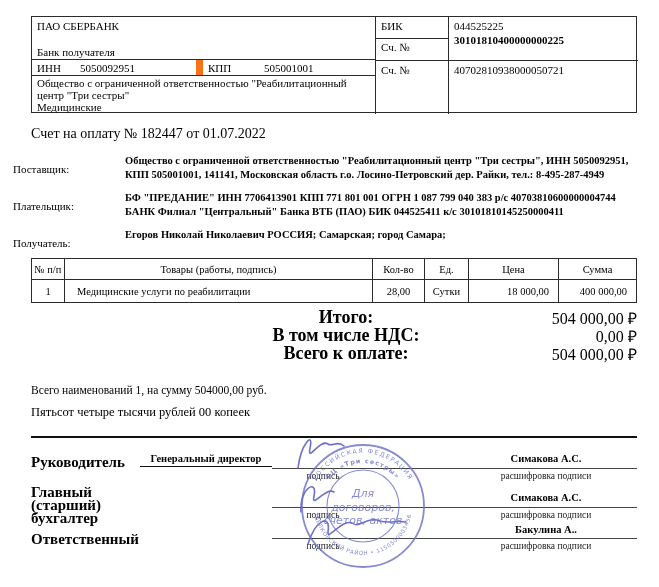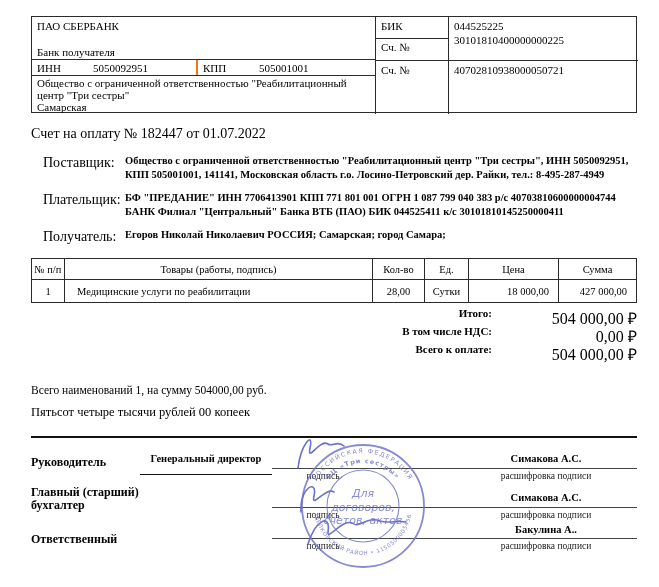--- a/index.html
+++ b/index.html
@@ -12,63 +12,63 @@
   .abs { position:absolute; }
 
   
   #bank-table { left:31px; top:16px; width:606px; height:97px; border:1px solid #2b2b2b; font-size:11px; }
   .bt-cell { position:absolute; line-height:12.5px; }
   #bt-left-block1 { left:0; top:0; width:344px; height:43px; border-right:1px solid #2b2b2b; border-bottom:1px solid #2b2b2b; }
   #bt-bank-name { position:absolute; left:5px; top:3px; }
   #bt-bank-label { position:absolute; left:5px; bottom:1px; }
   #bt-innkpp { left:0; top:43px; width:344px; height:16px; border-right:1px solid #2b2b2b; border-bottom:1px solid #2b2b2b; }
   #bt-inn-cell { position:absolute; left:0; top:0; width:164px; height:100%; }
-  #bt-kpp-cell { position:absolute; left:164px; top:0; width:196px; height:100%; border-left:2px solid #f97316;padding-left:16px; }
+  #bt-kpp-cell { position:absolute; left:164px; top:0; width:196px; height:100%; border-left:7px solid #f97316;padding-left:16px; }
   .bt-pairlabel { position:absolute; left:5px; top:2px; }
-  .bt-pairvalue { position:absolute; left:61px; top:2px; }
+  .bt-pairvalue { position:absolute; left:48px; top:2px; }
   #bt-org { left:0; top:59px; width:344px; height:38px; border-right:1px solid #2b2b2b; padding:1px 5px; line-height:12.2px; }
   #bt-label-col { left:344px; top:0; width:73px; height:97px; border-right:1px solid #2b2b2b; }
   #bt-bik-label { position:absolute; left:349px; top:3px; }
   #bt-bik-underline { left:344px; top:21px; width:73px; border-bottom:1px solid #2b2b2b; height:0; }
   #bt-corr-label { position:absolute; left:349px; top:24px; }
   #bt-midline { left:344px; top:43px; width:262px; border-bottom:1px solid #2b2b2b; height:0; }
   #bt-acc-label { position:absolute; left:349px; top:47px; }
   #bt-bik-value { position:absolute; left:422px; top:3px; }
-  #bt-corr-value { position:absolute; left:422px; top:17px; }
+  #bt-corr-value { position:absolute; left:422px; top:17px;font-weight:bold; }
   #bt-acc-value { position:absolute; left:422px; top:47px; }
 
   
   #doc-title { left:31px; top:126px; font-size:14px; font-weight:normal; }
 
   
-  .party-label { position:absolute; left:43px; font-size:14px; }
+  .party-label { position:absolute; left:13px; font-size:11px;margin-top:8px; }
   .party-value { position:absolute; left:125px; width:512px; font-size:10.5px; font-weight:bold; line-height:14px; }
 
   
   #items-table { left:31px; top:258px; width:606px; border:1px solid #2b2b2b; display:grid;
     grid-template-columns:33px 308px 52px 44px 90px 77px; font-size:10.5px; }
   .it-cell { border-right:1px solid #2b2b2b; display:flex; align-items:center; justify-content:center; height:21px; text-align:center; }
   .it-cell:nth-child(6n) { border-right:none;text-align:center; }
   .it-head { border-bottom:1px solid #2b2b2b; }
   .it-body { height:22px; }
   .it-left { justify-content:flex-start; padding-left:12px; text-align:left; }
   .it-right { justify-content:flex-end; padding-right:9px; }
 
   
-  .tot-label { position:absolute; left:200px; width:292px; text-align:right; font-size:11px; font-weight:bold; }
+  .tot-label { position:absolute; left:200px; width:292px; text-align:center; font-size:18px; font-weight:bold; }
   .tot-value { position:absolute; left:492px; width:145px; text-align:right; font-size:16px; }
 
   
   #summary-count { left:31px; top:384px; font-size:11.5px; }
   #summary-words { left:31px; top:405px; font-size:12.5px; font-weight:normal; }
 
   
   #sig-rule { left:31px; top:436px; width:606px; border-top:2px solid #111; height:0; }
-  .sig-role { position:absolute; left:31px; width:125px; font-size:12px; font-weight:bold; line-height:13px; }
-  .sig-position { position:absolute; left:140px; width:132px; text-align:center; font-size:10.5px; font-weight:bold; border-bottom:1.5px solid #111; padding-bottom:10px; }
+  .sig-role { position:absolute; left:31px; width:125px; font-size:15px; font-weight:bold; line-height:13px; }
+  .sig-position { position:absolute; left:140px; width:132px; text-align:center; font-size:10.5px; font-weight:bold; border-bottom:1.5px solid #111; padding-bottom:2px; }
   .sig-line { position:absolute; left:272px; width:365px; border-bottom:1px solid #444; height:0; }
   .sig-name { position:absolute; left:455px; width:182px; text-align:center; font-size:10.5px; font-weight:bold; }
   .sig-sub-sign { position:absolute; left:263px; width:120px; text-align:center; font-size:9.5px; color:#1a1a1a; }
   .sig-sub-name { position:absolute; left:455px; width:182px; text-align:center; font-size:9.5px; color:#1a1a1a; }
 
   
   #stamp-svg { left:298px; top:441px; opacity:0.82; }
   #scribbles-svg { left:268px; top:424px; opacity:0.9; }
 </style>
 </head>
@@ -86,21 +86,21 @@
         <span class="bt-pairlabel">ИНН</span>
         <span class="bt-pairvalue">5050092951</span>
       </div>
       <div id="bt-kpp-cell">
         <span class="bt-pairlabel">КПП</span>
         <span class="bt-pairvalue" style="left:61px">505001001</span>
       </div>
     </div>
     <div id="bt-org" class="bt-cell">
       <div>Общество с ограниченной ответственностью "Реабилитационный центр "Три сестры"</div>
-      <div>Самарская</div>
+      <div>Медицинские</div>
     </div>
     <div id="bt-label-col" class="bt-cell"></div>
     <div id="bt-bik-underline" class="bt-cell"></div>
     <div id="bt-midline" class="bt-cell"></div>
     <span id="bt-bik-label">БИК</span>
     <span id="bt-bik-value">044525225</span>
     <span id="bt-corr-label">Сч. №</span>
     <span id="bt-corr-value">30101810400000000225</span>
     <span id="bt-acc-label">Сч. №</span>
     <span id="bt-acc-value">40702810938000050721</span>
@@ -123,21 +123,21 @@
     <div class="it-cell it-head">Кол-во</div>
     <div class="it-cell it-head">Ед.</div>
     <div class="it-cell it-head">Цена</div>
     <div class="it-cell it-head">Сумма</div>
 
     <div class="it-cell it-body">1</div>
     <div class="it-cell it-body it-left">Медицинские услуги по реабилитации</div>
     <div class="it-cell it-body">28,00</div>
     <div class="it-cell it-body">Сутки</div>
     <div class="it-cell it-body it-right">18 000,00</div>
-    <div class="it-cell it-body it-right">427 000,00</div>
+    <div class="it-cell it-body it-right">400 000,00</div>
   </div>
 
   <div class="tot-label" style="top:307px">Итого:</div>
   <div class="tot-value" style="top:307px">504 000,00 ₽</div>
   <div class="tot-label" style="top:325px">В том числе НДС:</div>
   <div class="tot-value" style="top:325px">0,00 ₽</div>
   <div class="tot-label" style="top:343px">Всего к оплате:</div>
   <div class="tot-value" style="top:343px">504 000,00 ₽</div>
 
   <div id="summary-count" class="abs">Всего наименований 1, на сумму 504000,00 руб.</div>

